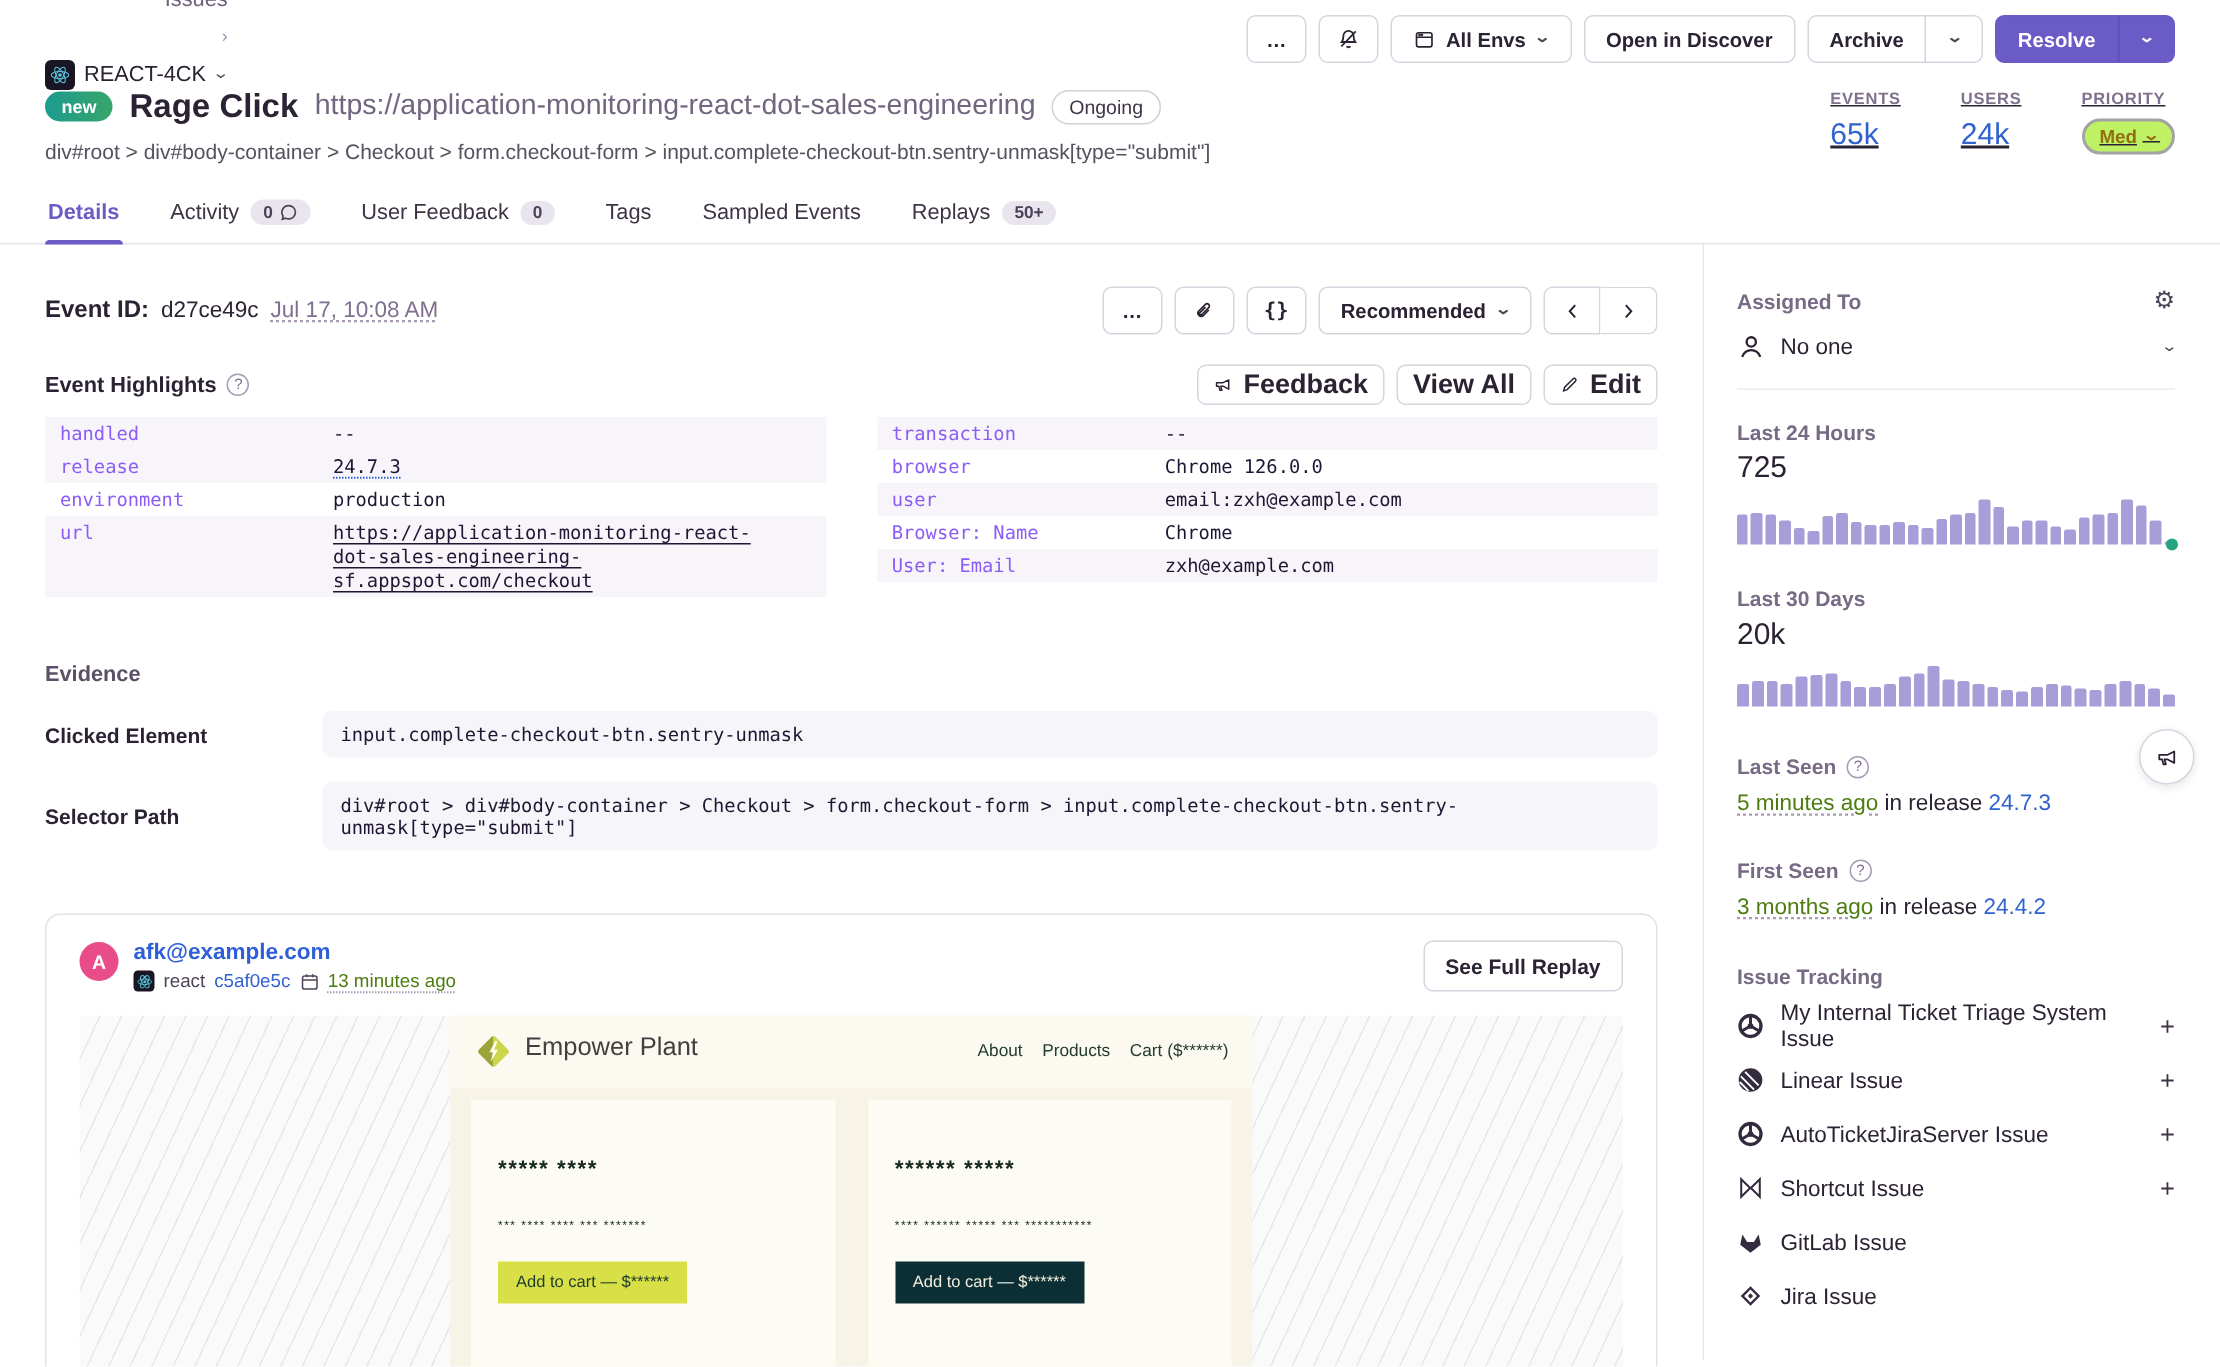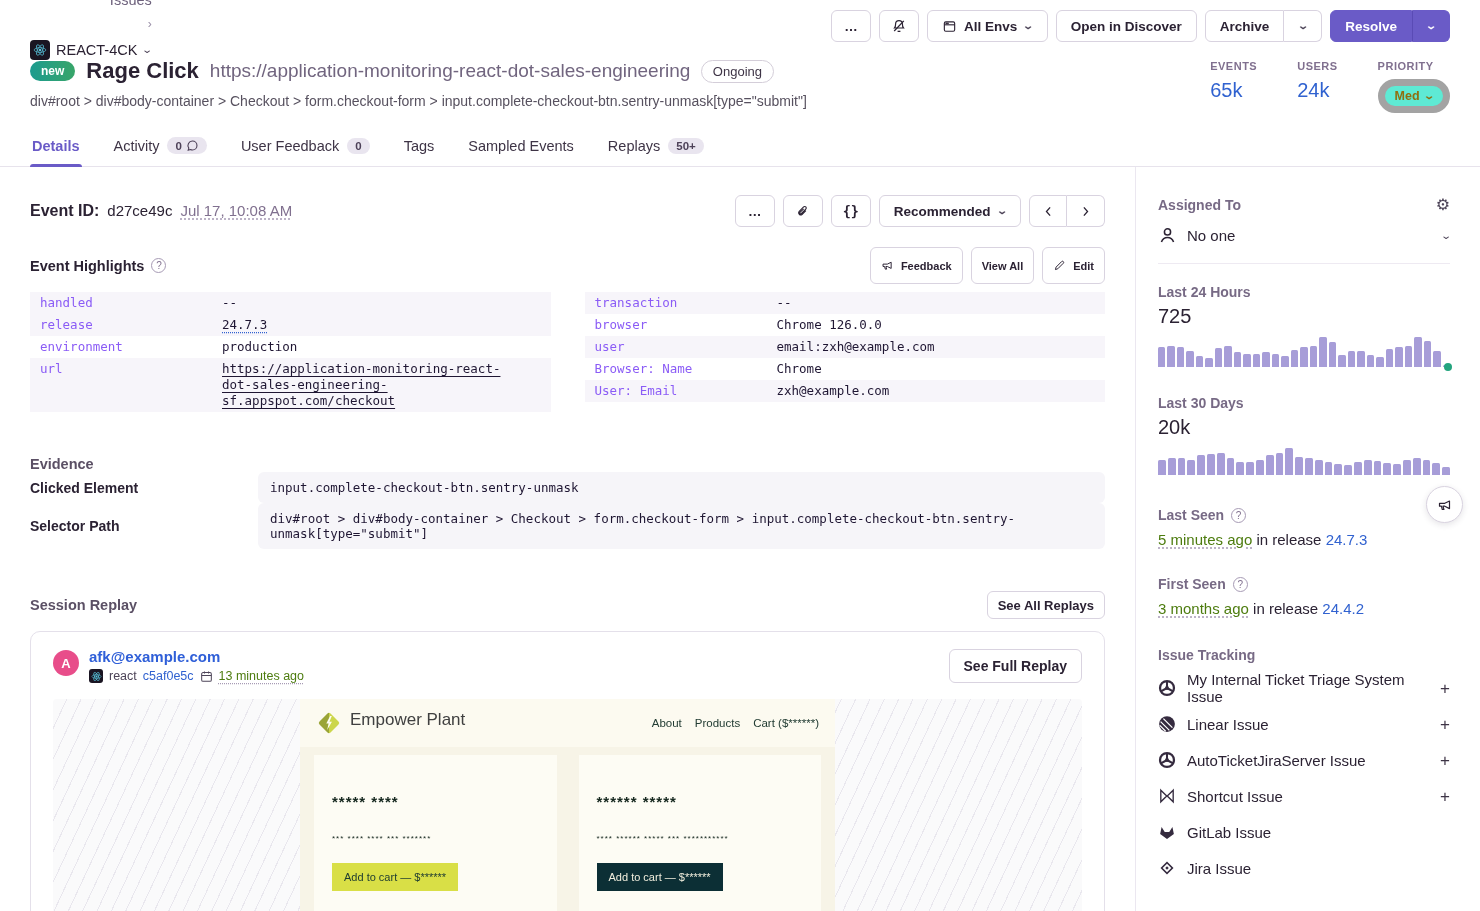--- a/index.html
+++ b/index.html
@@ -4,21 +4,21 @@
 <style>
   * { box-sizing: border-box; margin: 0; padding: 0; }
   html,body { width:1480px; height:911px; overflow:hidden; background:#fff;
     font-family:"Liberation Sans", sans-serif; color:#2b2233; position:relative; }
 
   
   .btn { display:inline-flex; align-items:center; justify-content:center; gap:7px;
     height:32px; padding:0 14px; border:1px solid #d9d3e0; border-radius:6px;
     background:#fff; font-size:13.5px; font-weight:700; color:#2b2233; cursor:pointer; white-space:nowrap; }
   .btn.icon-only { width:40px; padding:0; }
-  .btn.small { height:37px; padding:0 10px; font-size:11px; }
+  .btn.small { height:27px; padding:0 10px; font-size:18px; }
   .chev { font-size:10px; line-height:1; color:#4d4458; transform:scaleX(1.4); }
   svg.ic { display:block; }
   .mono { font-family:"DejaVu Sans Mono", monospace; }
   .link { color:#3162d0; text-decoration:none; }
 
   
   .page-header { padding:10px 30px 0; }
   .topbar { display:flex; justify-content:space-between; align-items:center; height:32px; }
   .breadcrumb { display:flex; align-items:flex-end; gap:9px; font-size:14.5px; color:#6d617c;flex-direction:column; }
   .crumb-sep { color:#9b90a8; font-size:12px; }
@@ -33,25 +33,25 @@
   .btn-group .btn.primary:last-child { border-left:1px solid #5a4bb5; }
 
   .title-row { display:flex; justify-content:space-between; margin-top:16px; }
   .title-line { display:flex; align-items:center; gap:11px; }
   .new-badge { background:linear-gradient(90deg,#1c9b8f,#38a569); color:#fff; font-size:12px;
     font-weight:700; padding:3px 11px; border-radius:20px; }
   .issue-title { font-size:22px; font-weight:700; color:#2b2233; }
   .issue-sub { font-size:19px; color:#71657f; max-width:480px; white-space:nowrap; overflow:hidden; }
   .ongoing-pill { border:1px solid #d4ced9; border-radius:20px; padding:3px 11px; font-size:13px; color:#3e3446; }
   .culprit { margin-top:9px; font-size:14px; color:#57515f; }
-  .stats { display:flex; gap:40px; padding-top:2px; }
+  .stats { display:flex; gap:40px; padding-top:2px;text-decoration:underline; }
   .stat { display:flex; flex-direction:column; align-items:flex-start; gap:7px; }
   .stat-label { font-size:11px; font-weight:700; letter-spacing:.5px; color:#80708f; }
   .stat-value { font-size:20px; color:#3062d0; }
-  .prio-badge { background:#5eead4; border:7px solid #a3a3a3; color:#8f6f10; font-size:12.5px;
+  .prio-badge { background:#bef264; border:2px solid #a3a3a3; color:#8f6f10; font-size:12.5px;
     font-weight:700; border-radius:20px; padding:3px 10px; display:inline-flex; gap:5px; align-items:center; }
 
   .tabs-row { margin:16px -30px 0; padding:0 30px; border-bottom:1px solid #e7e3ec;
     display:flex; gap:30px; }
   .tab { display:flex; align-items:center; gap:8px; font-size:14.5px; color:#3e3446;
     padding:8px 2px 12px; position:relative; cursor:pointer; }
   .tab.active { color:#6a5bc7; font-weight:700; }
   .tab.active::after { content:""; position:absolute; left:0; right:0; bottom:-1px; height:3px;
     background:#6a5bc7; border-radius:3px 3px 0 0; }
   .tab-badge { background:#e9e5ef; color:#4d4158; border-radius:20px; font-size:11.5px;
@@ -77,21 +77,21 @@
   .kv-wrap { display:flex; gap:34px; margin-top:8px; }
   .kv-table { flex:1; }
   .kv-row { display:flex; padding:3px 10px; font-size:12.5px; line-height:16px; }
   .kv-row.shade { background:#f7f5fa; }
   .kv-key { width:182px; flex-shrink:0; color:#8b5cf6; }
   .kv-val { color:#1f1633; }
   .dotted-link { text-decoration:underline dotted #3162d0; text-underline-offset:3px; }
   .solid-link { text-decoration:underline; text-underline-offset:3px; }
 
   .evidence { margin-top:44px; }
-  .ev-row { display:flex; align-items:center; margin-top:0;gap:43px; }
+  .ev-row { display:flex; align-items:center; margin-top:16px; }
   .ev-row:first-of-type { margin-top:20px; }
   .ev-label { width:185px; flex-shrink:0; font-size:14px; font-weight:700; }
   .ev-box { flex:1; background:#f6f5f9; border-radius:6px; padding:8px 12px; font-size:12.5px; color:#1f1633; }
 
   .replay-section { margin-top:42px; }
   .replay-card { margin-top:12px; border:1px solid #e4e0ea; border-radius:10px; padding:16px 22px; height:600px; }
   .replay-head { display:flex; justify-content:space-between; align-items:center; }
   .replay-user { display:flex; gap:10px; }
   .avatar { width:26px; height:26px; border-radius:50%; background:#e84d8a; color:#fff; font-size:13px;
     font-weight:700; display:flex; align-items:center; justify-content:center; margin-top:2px; }
@@ -373,24 +373,20 @@
         <span class="ev-label">Clicked Element</span>
         <span class="ev-box mono">input.complete-checkout-btn.sentry-unmask</span>
       </div>
       <div class="ev-row">
         <span class="ev-label">Selector Path</span>
         <span class="ev-box mono">div#root &gt; div#body-container &gt; Checkout &gt; form.checkout-form &gt; input.complete-checkout-btn.sentry-unmask[type="submit"]</span>
       </div>
     </div>
 
     <div class="replay-section">
-      <div class="section-head" style="margin-top:0">
-        <div class="section-title" style="color:#5b5065">Session Replay</div>
-        <button class="btn small" style="height:28px;font-size:13px">See All Replays</button>
-      </div>
       <div class="replay-card">
         <div class="replay-head">
           <div class="replay-user">
             <div class="avatar">A</div>
             <div>
               <div class="replay-email">afk@example.com</div>
               <div class="replay-meta">
                 <span class="mini-proj">
                   <svg class="ic" width="11" height="11" viewBox="0 0 24 24">
                       <circle cx="12" cy="12" r="2.2" fill="#58c4dc"></circle>

